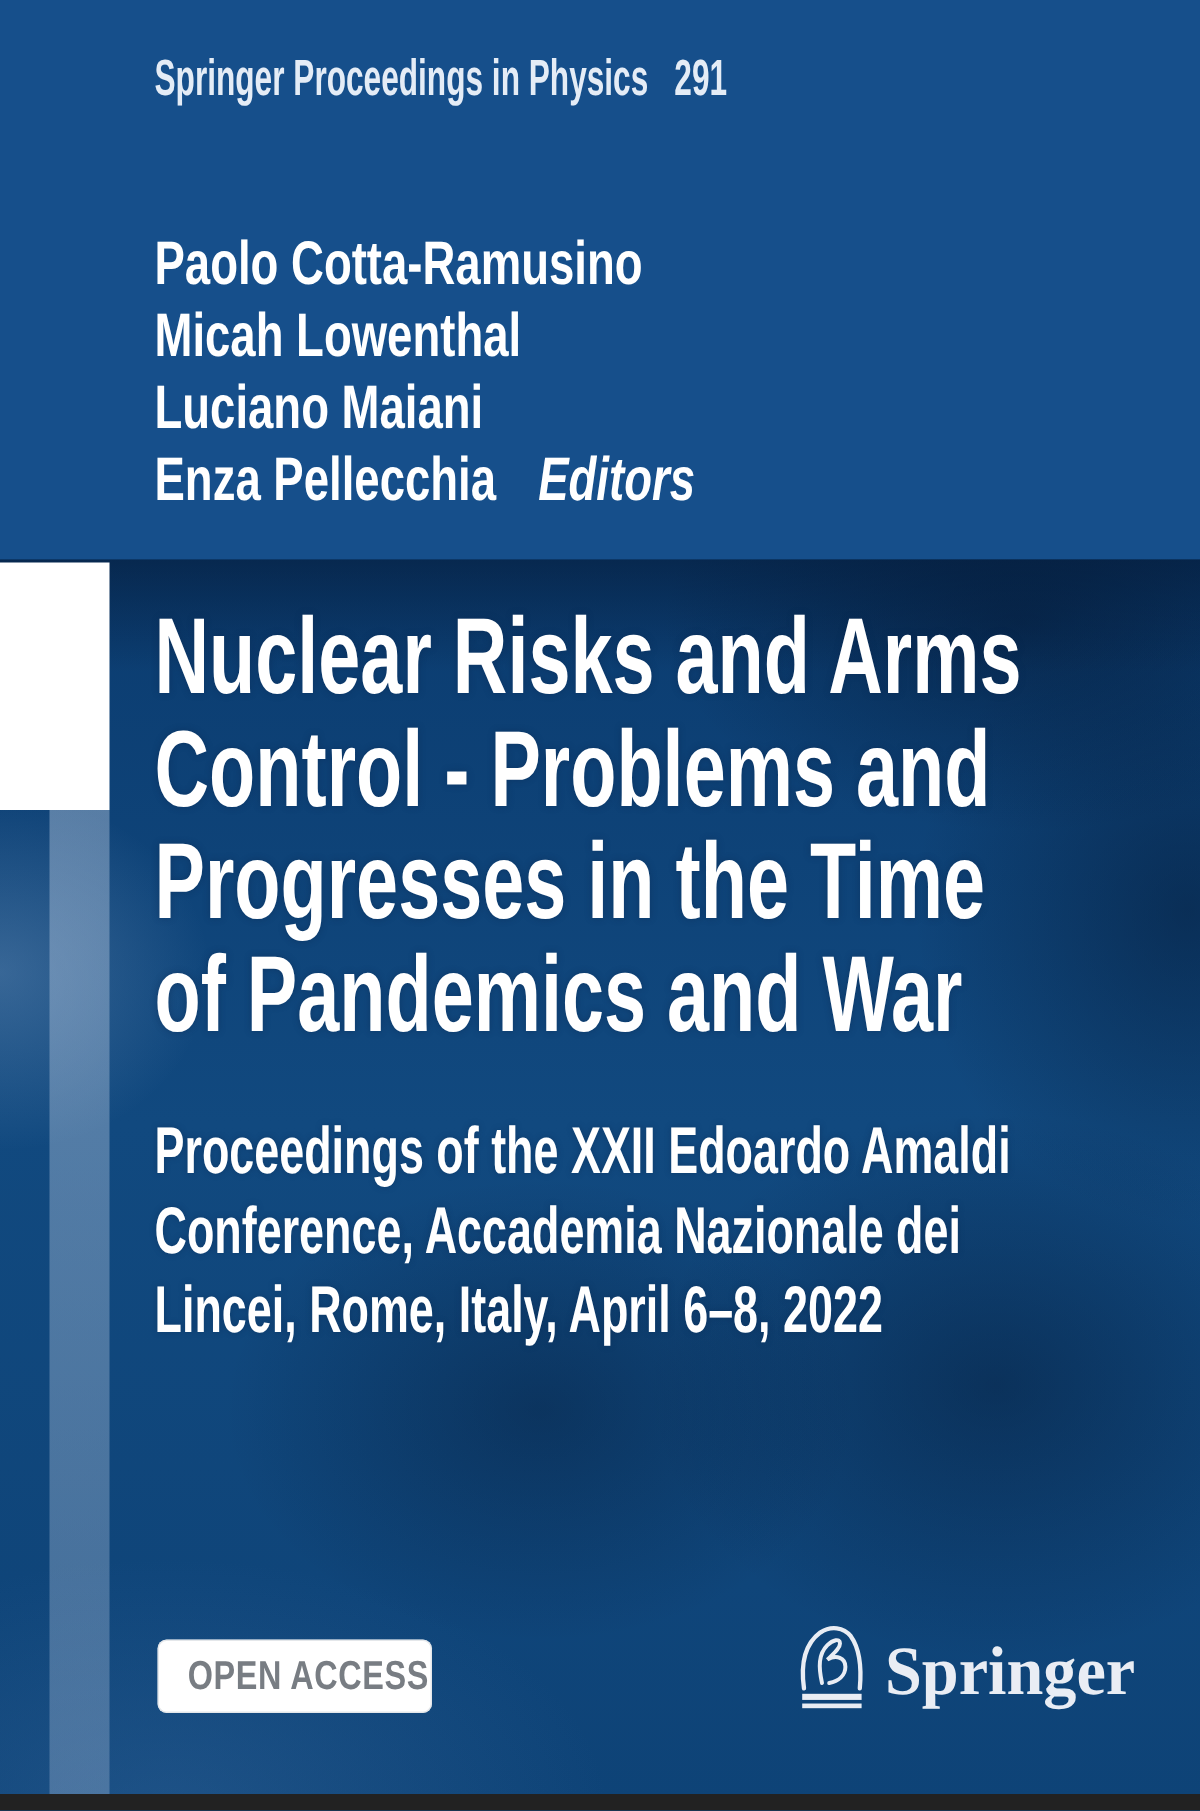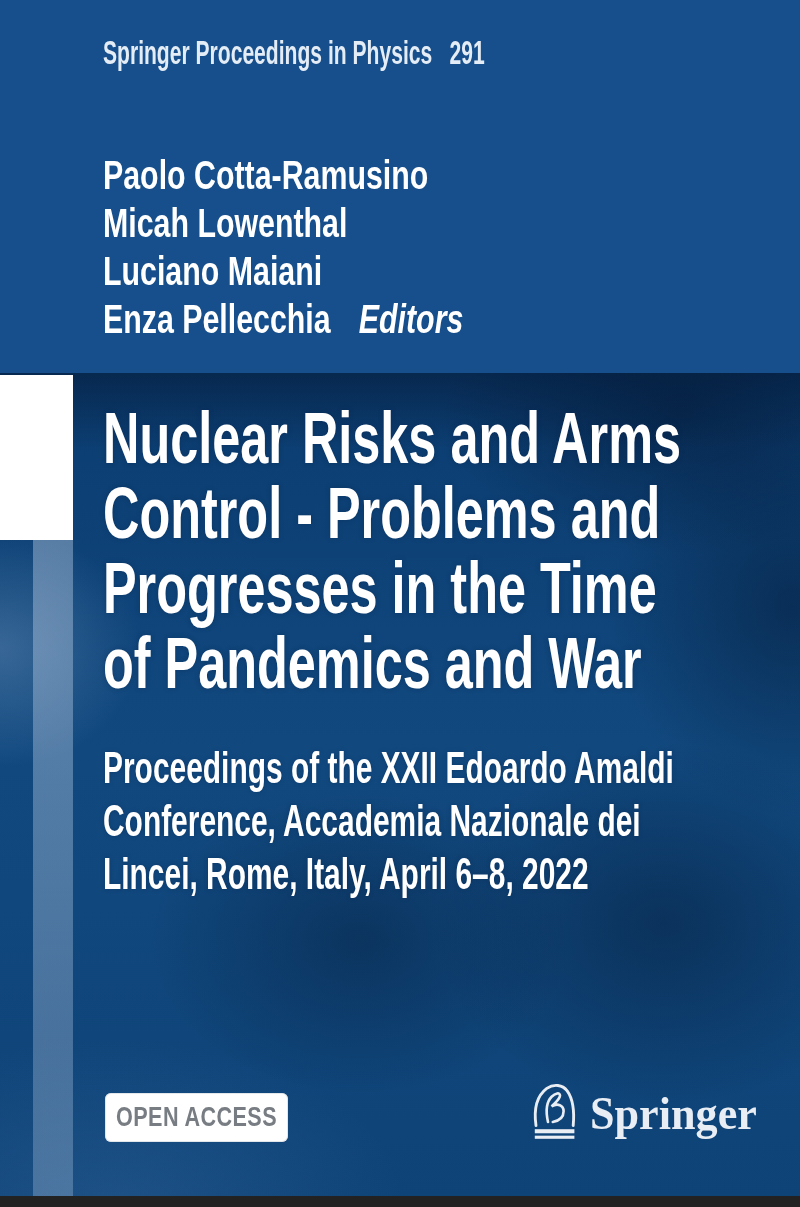--- a/index.html
+++ b/index.html
@@ -82,21 +82,21 @@
     color: #ffffff; font-size: 44px; font-weight: bold;
     line-height: 53px; white-space: nowrap;
     transform: scaleX(0.68); transform-origin: left top;
     text-shadow: 0 0 5px rgba(10,40,80,0.4);
   }
 
   .open-access-badge {
     position: absolute; left: 105px; top: 1093px;
     width: 183px; height: 49px;
     background: #ffffff; border-radius: 6px;
-    display: flex; align-items: center; justify-content: center;
+    display: flex; align-items: center; 
     box-shadow: 0 0 0 1px rgba(210,215,220,0.6) inset;
   }
   .open-access-text {
     color: #787d83; font-size: 27px; font-weight: bold;
     white-space: nowrap; letter-spacing: 0.5px;
     transform: scaleX(0.80); transform-origin: center center;
   }
 
   .publisher-logo {
     position: absolute; left: 530px; top: 1080px;

